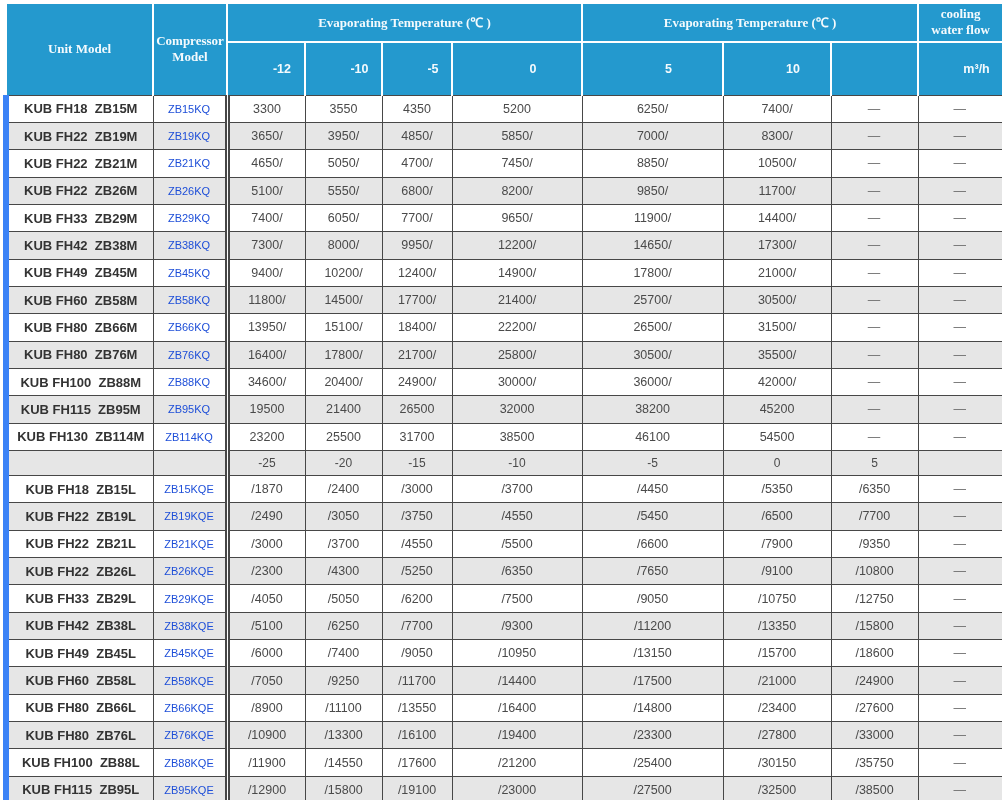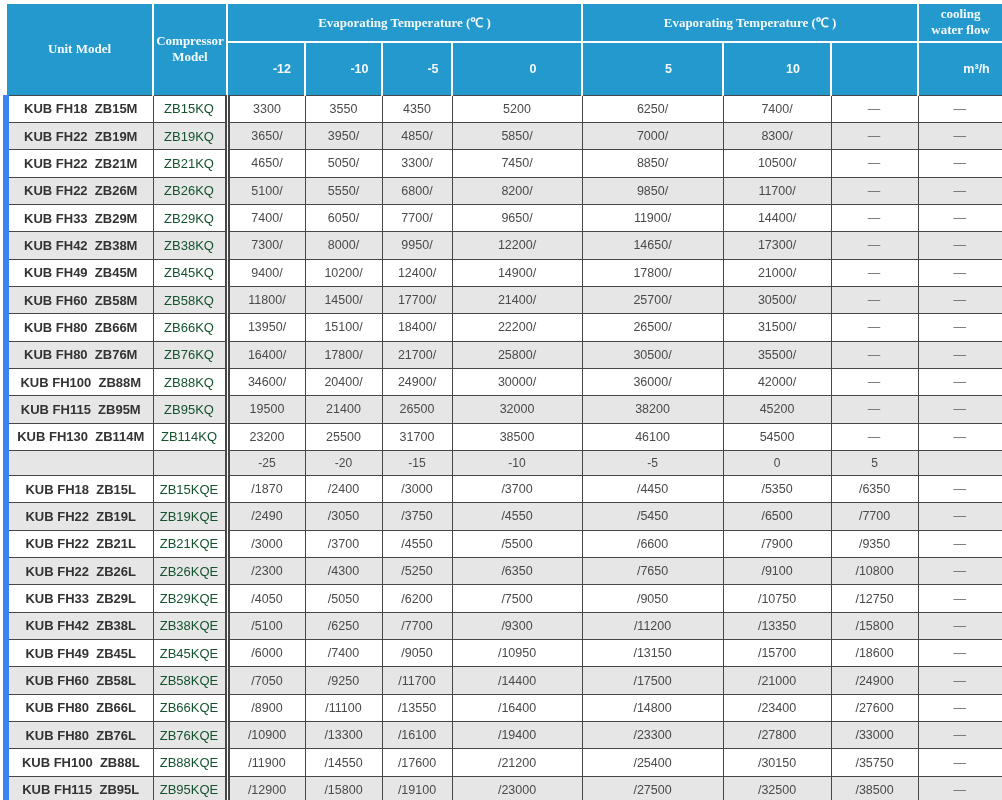--- a/index.html
+++ b/index.html
@@ -40,21 +40,21 @@
     background:#fff;
     overflow:hidden;
   }
   tbody tr.alt td{background:#e6e6e6;}
   tbody td.unit{
     font-weight:bold;
     color:#333;
     font-size:13px;
     white-space:pre;
   }
-  tbody td.comp{font-size:13px;color:#14532d;}
+  tbody td.comp{font-size:11px;color:#1d4ed8;}
   tbody td.col-0{border-left:5px double #474747;}
   tbody td:first-child{border-left:6px solid #3b82f6;}
   tbody td:last-child{border-right:2px solid #474747;}
   tbody tr:last-child td{border-bottom:2px solid #474747;}
   tbody td.dash{color:#6b6b6b;letter-spacing:1px;}
   tbody tr.sep td{height:24px;font-size:12px;color:#4a4a4a;margin-top:22px;}
 </style>
 </head>
 <body>
 
@@ -114,21 +114,21 @@
           <td class="col-4">7000/</td>
           <td class="col-5">8300/</td>
           <td class="col-6 dash">—</td>
           <td class="col-7 dash">—</td>
         </tr>
         <tr class="">
           <td class="unit">KUB FH22  ZB21M</td>
           <td class="comp">ZB21KQ</td>
           <td class="col-0">4650/</td>
           <td class="col-1">5050/</td>
-          <td class="col-2">3300/</td>
+          <td class="col-2">4700/</td>
           <td class="col-3">7450/</td>
           <td class="col-4">8850/</td>
           <td class="col-5">10500/</td>
           <td class="col-6 dash">—</td>
           <td class="col-7 dash">—</td>
         </tr>
         <tr class="alt">
           <td class="unit">KUB FH22  ZB26M</td>
           <td class="comp">ZB26KQ</td>
           <td class="col-0">5100/</td>

